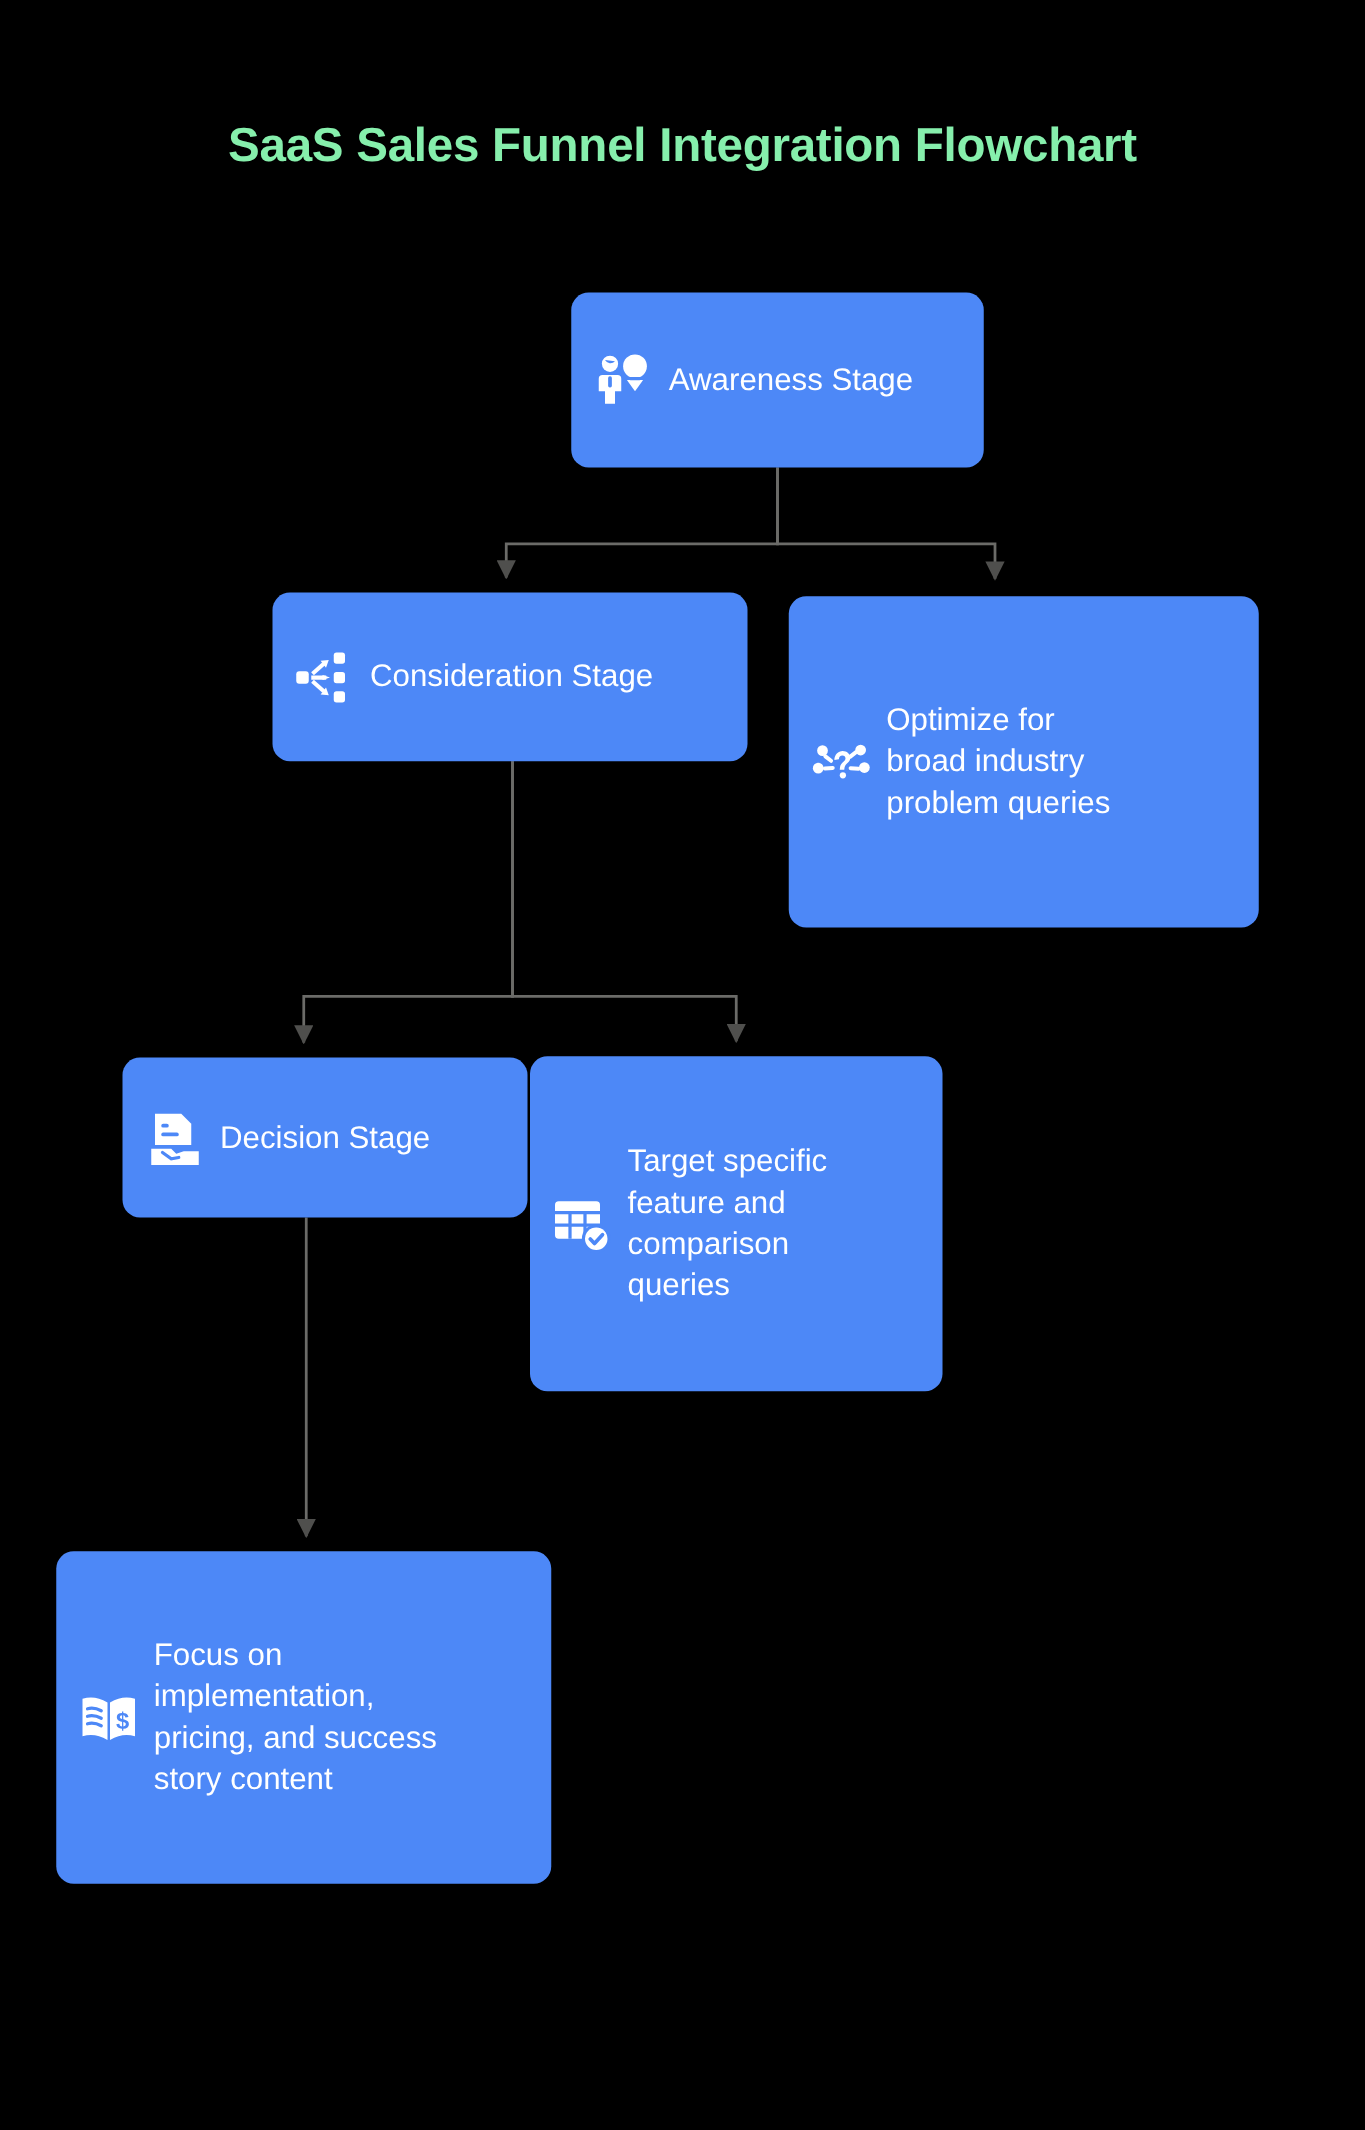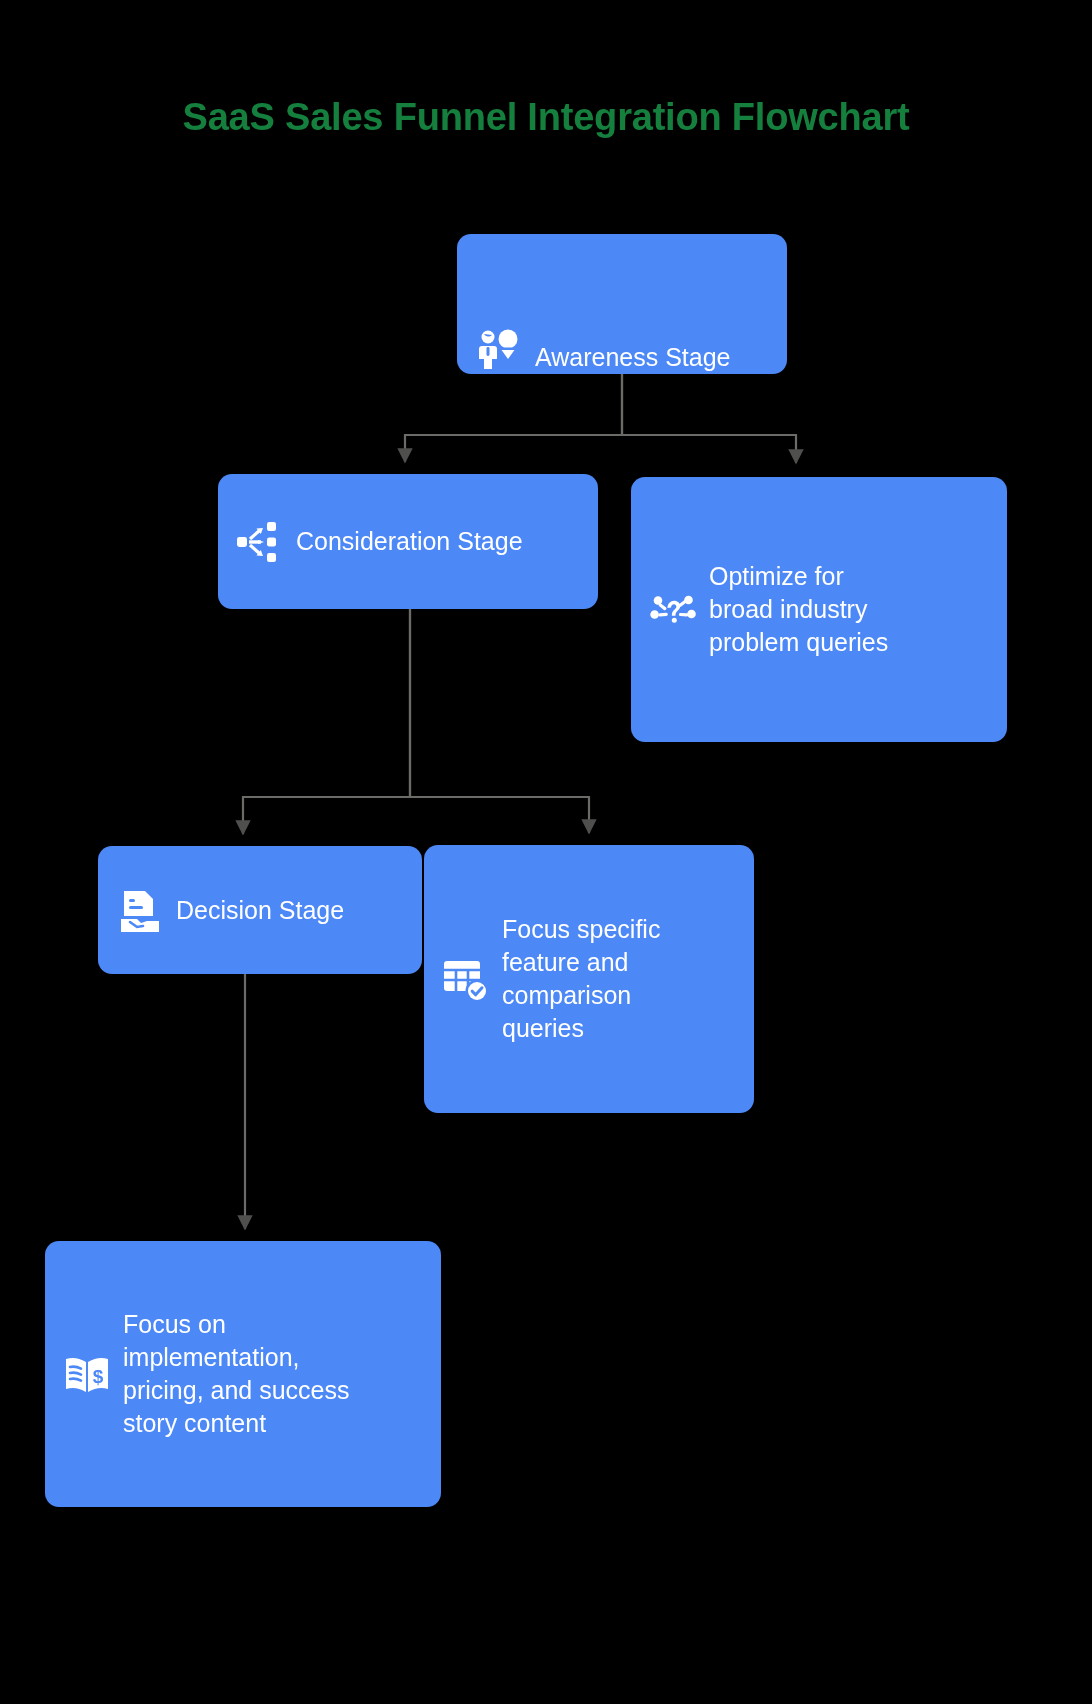--- a/index.html
+++ b/index.html
@@ -25,21 +25,21 @@
     width: 1092px;
     height: 1704px;
     pointer-events: none;
   }
   .title {
     position: absolute;
     left: 0;
     top: 96px;
     width: 1092px;
     text-align: center;
-    color: #15803d;
+    color: #86efac;
     font-size: 38px;
     font-weight: bold;
     letter-spacing: -0.2px;
     white-space: nowrap;
   }
   .node {
     position: absolute;
     background: #4d88f7;
     border-radius: 14px;
     display: flex;
@@ -55,21 +55,21 @@
     display: block;
   }
   .node .lbl {
     color: #ffffff;
     font-size: 25px;
     line-height: 33px;
     font-weight: normal;
     white-space: pre-line;
   }
   
-  #n-awareness    { left: 457px;  top: 234px;  width: 330px; height: 140px; align-items: flex-end; }
+  #n-awareness    { left: 457px;  top: 234px;  width: 330px; height: 140px; }
   #n-consider     { left: 218px;  top: 474px;  width: 380px; height: 135px; }
   #n-optimize     { left: 631px;  top: 477px;  width: 376px; height: 265px; }
   #n-decision     { left: 98px;   top: 846px;  width: 324px; height: 128px; }
   #n-target       { left: 424px;  top: 845px;  width: 330px; height: 268px; }
   #n-focus        { left: 45px;   top: 1241px; width: 396px; height: 266px; }
   #n-optimize .lbl, #n-target .lbl, #n-focus .lbl { line-height: 33px; }
 </style>
 </head>
 <body>
 
@@ -163,21 +163,21 @@
       <g stroke="#4d88f7" stroke-width="2.6">
         <path d="M2 15 h36"></path>
         <path d="M2 25 h36"></path>
         <path d="M14 15 v21"></path>
         <path d="M26 15 v21"></path>
       </g>
       <circle cx="35" cy="36" r="11.5" fill="#4d88f7"></circle>
       <circle cx="35" cy="36" r="9" fill="#fff"></circle>
       <path d="M30.2 36.2 l3.4 3.6 6.4 -7" stroke="#4d88f7" stroke-width="3" fill="none" stroke-linecap="round" stroke-linejoin="round"></path>
     </svg>
-    <div class="lbl">Focus specific
+    <div class="lbl">Target specific
 feature and
 comparison
 queries</div>
   </div>
 
   <div class="node" id="n-focus">
     <svg class="ico" viewBox="0 0 48 48">
       <path d="M3 9 c7 -2 13 -1 20 3 v30 c-7 -4 -13 -5 -20 -3 z" fill="#fff"></path>
       <path d="M45 9 c-7 -2 -13 -1 -20 3 v30 c7 -4 13 -5 20 -3 z" fill="#fff"></path>
       <g stroke="#4d88f7" stroke-width="2.6" fill="none" stroke-linecap="round">

